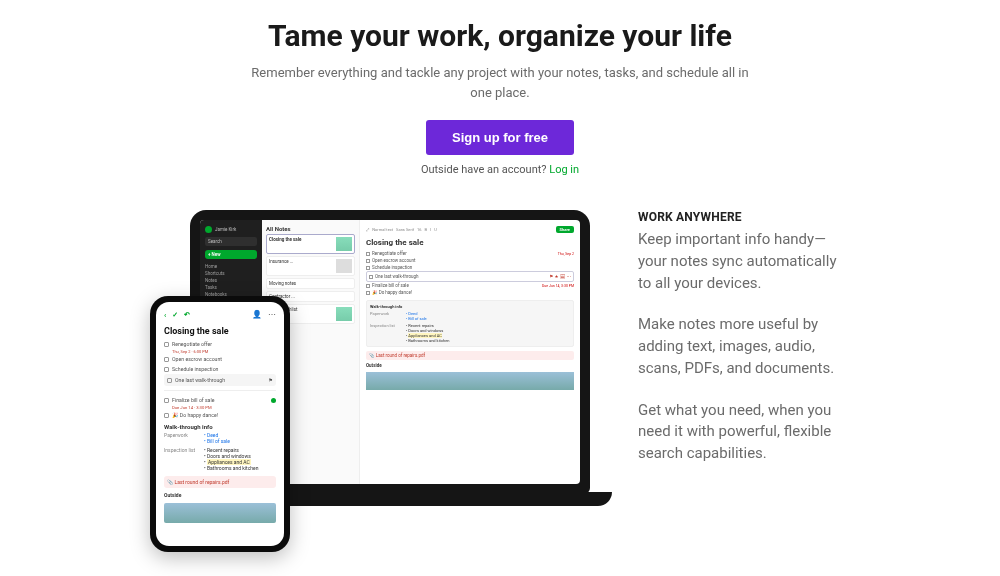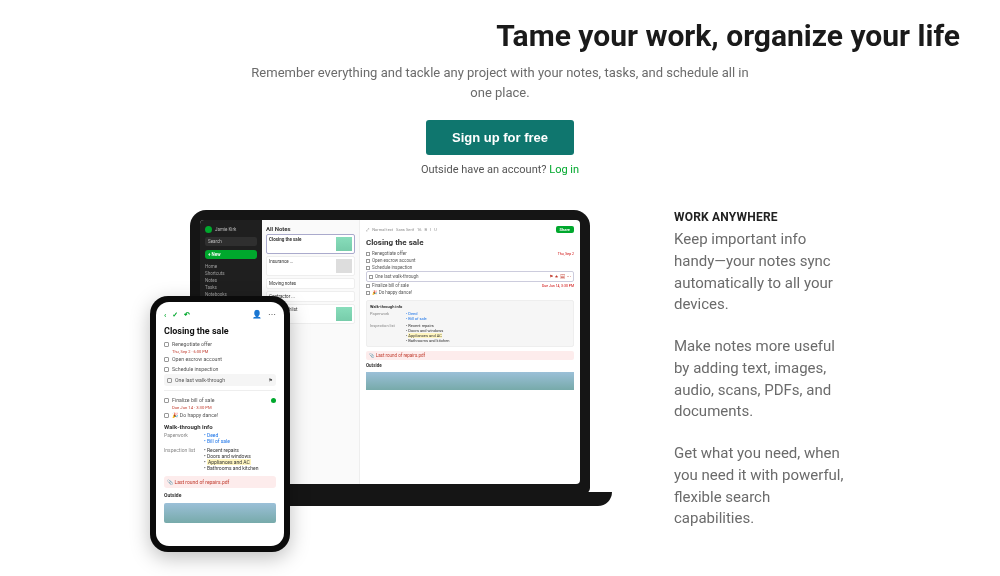--- a/index.html
+++ b/index.html
@@ -1,20 +1,20 @@
 <!DOCTYPE html>
 <html><head>
 <meta charset="utf-8">
 <style>
   * { margin: 0; padding: 0; box-sizing: border-box; }
   body { font-family: -apple-system, BlinkMacSystemFont, "Segoe UI", Roboto, Helvetica, Arial, sans-serif; background: #fff; color: #333; width: 1000px; height: 576px; overflow: hidden; position: relative; }
   .hero { text-align: center; padding: 18px 40px 6px; }
-  .hero h1 { font-size: 30px; font-weight: 700; color: #1a1a1a; margin-bottom: 10px; text-align: right; }
+  .hero h1 { font-size: 30px; font-weight: 700; color: #1a1a1a; margin-bottom: 10px; }
   .hero p.sub { font-size: 13px; color: #6b6b6b; line-height: 1.5; max-width: 520px; margin: 0 auto; }
-  .cta { display: inline-block; background: #0f766e; color: #fff; font-weight: 600; font-size: 13px; border: none; padding: 10px 26px; margin-top: 18px; border-radius: 3px; cursor: pointer; }
+  .cta { display: inline-block; background: #6d28d9; color: #fff; font-weight: 600; font-size: 13px; border: none; padding: 10px 26px; margin-top: 18px; border-radius: 3px; cursor: pointer; }
   .login-line { font-size: 11px; color: #555; margin-top: 8px; }
   .login-line a { color: #00a82d; text-decoration: none; }
   .main-row { display: flex; justify-content: center; gap: 48px; padding: 28px 34px 0; align-items: flex-start; }
   
   .devices { position: relative; width: 440px; height: 330px; }
   .laptop { position: absolute; left: 40px; top: 0; width: 400px; height: 284px; background: #151515; border-radius: 16px 16px 6px 6px; padding: 10px 10px 0; }
   .laptop-base { position: absolute; left: 18px; bottom: 34px; width: 444px; height: 14px; background: #151515; border-radius: 0 0 14px 14px; }
   .laptop-screen { width: 100%; height: 264px; background: #fff; border-radius: 4px; display: flex; overflow: hidden; font-size: 4.5px; }
   .app-sidebar { width: 62px; background: #1f1f1f; color: #bdbdbd; padding: 6px 5px; }
   .app-sidebar .user { display:flex; align-items:center; gap:3px; margin-bottom:4px;}
@@ -55,21 +55,21 @@
   .phone-screen hr{border:none;border-top:1px solid #eee;margin:4px 0;}
   .phone-screen .subh{font-weight:700;font-size:6px;margin:3px 0 2px;}
   .phone-screen .row2{display:flex;gap:8px;font-size:5px;}
   .phone-screen .lab{color:#888;width:32px;}
   .phone-screen .lnk{color:#1a73e8;}
   .phone-screen .hl{background:#fff6c0;padding:0 1px;}
   .phone-screen .att{background:#fdecec;border-radius:3px;padding:3px;margin-top:5px;color:#c0392b;font-size:5px;}
   .phone-screen .photo{margin-top:5px;height:20px;background:linear-gradient(#9bc0d8,#7aa);border-radius:2px;}
   
   .features { width: 212px; }
-  .feature { margin-bottom: 20px; margin-left: 36px; }
+  .feature { margin-bottom: 20px; }
   .feature h4 { font-size: 12px; font-weight: 700; letter-spacing: 0.2px; color: #222; margin-bottom: 5px; }
   .feature p { font-size: 15px; line-height: 1.45; color: #6b6b6b; }
 </style>
 </head>
 <body>
 
 <div class="hero">
   <h1>Tame your work, organize your life</h1>
   <p class="sub">Remember everything and tackle any project with your notes, tasks, and schedule all in one place.</p>
   <button class="cta">Sign up for free</button>

